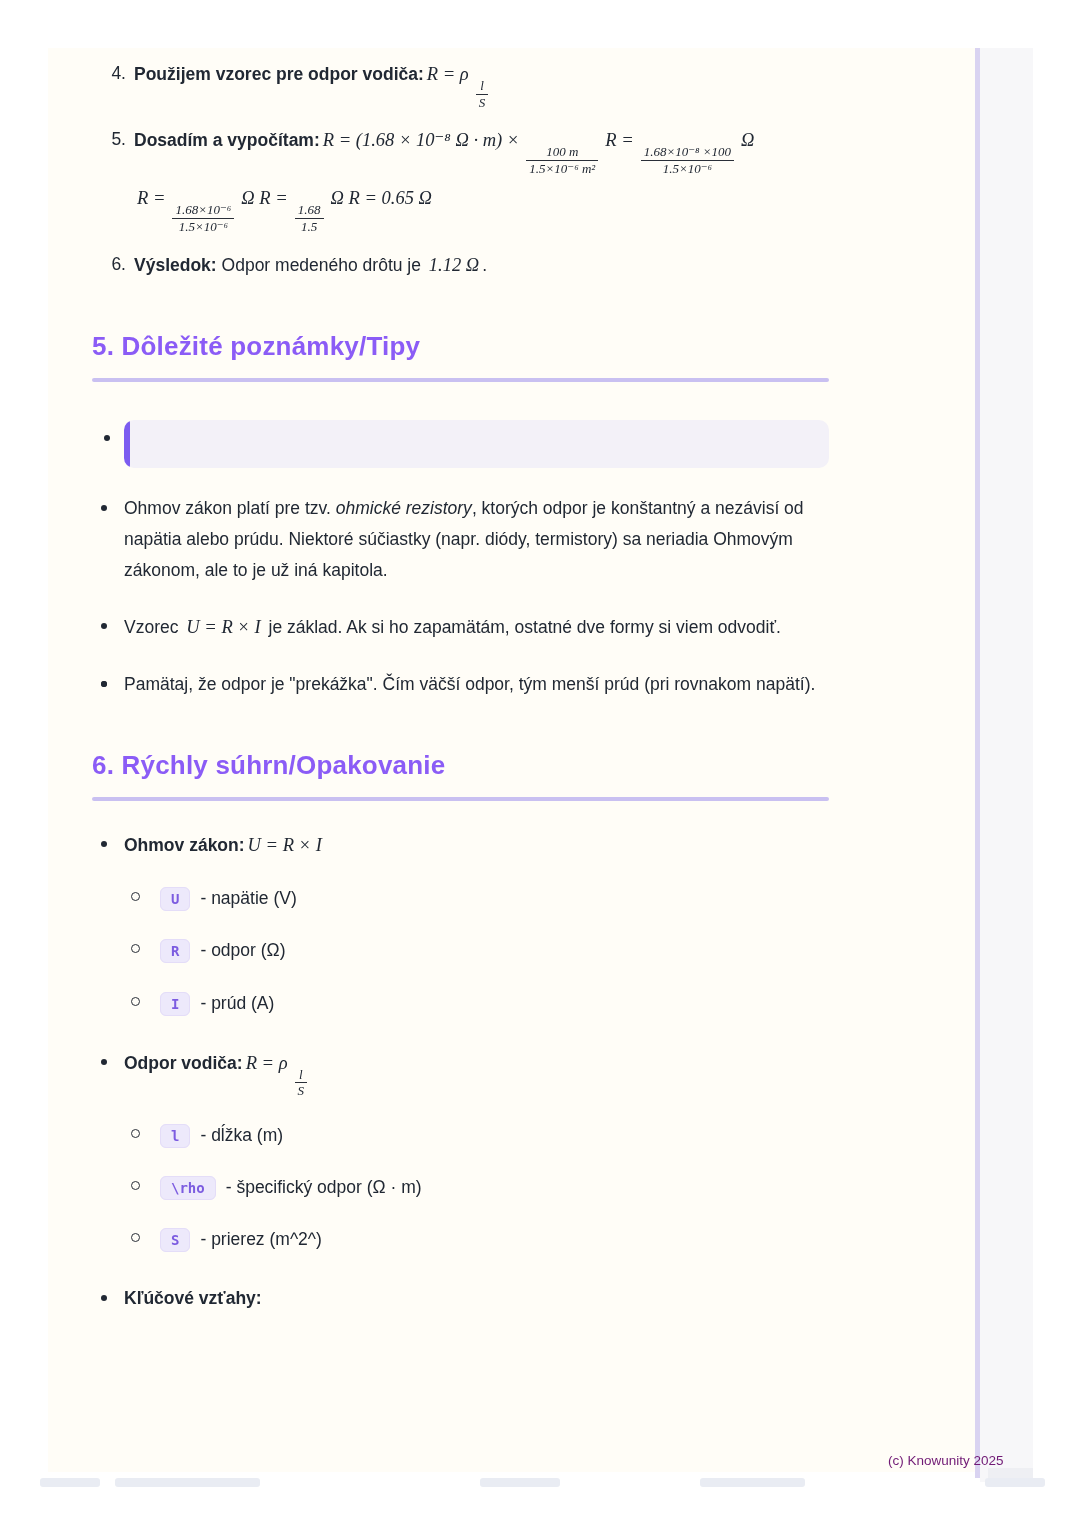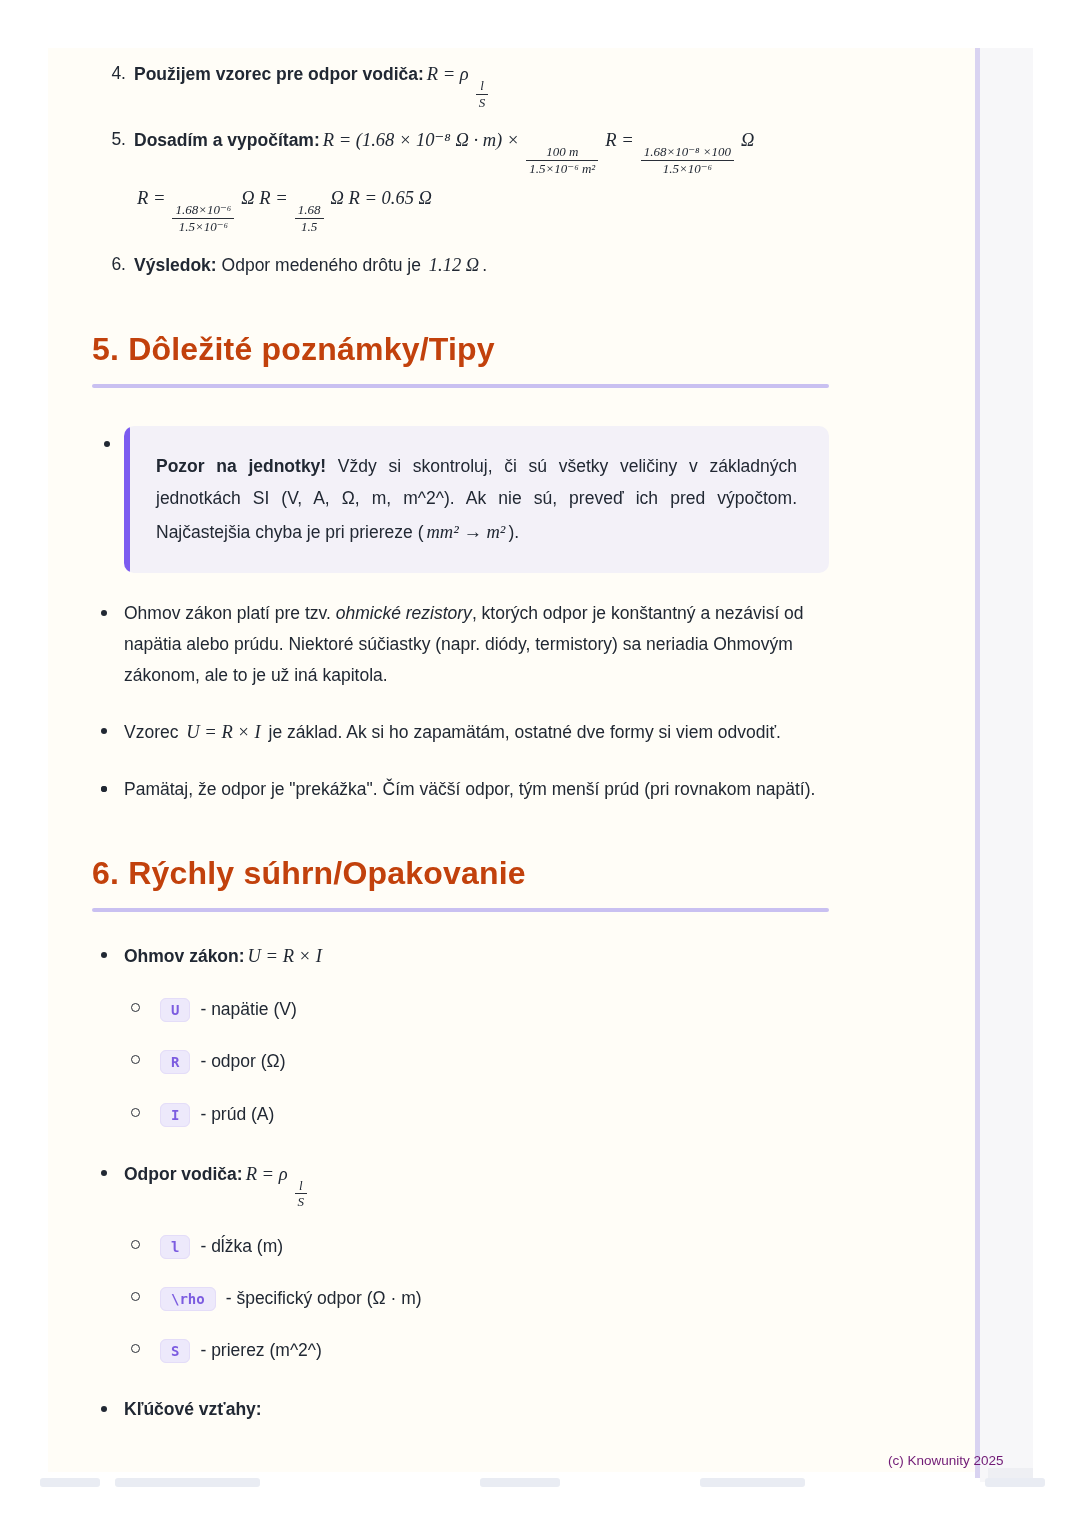--- a/index.html
+++ b/index.html
@@ -17,21 +17,21 @@
 
   
   .math{font-family:"Liberation Serif","DejaVu Serif",serif;font-style:italic;font-size:18.5px;margin:0 3px;white-space:nowrap;}
   .frac{display:inline-flex;flex-direction:column;text-align:center;vertical-align:-10px;
     font-family:"Liberation Serif","DejaVu Serif",serif;font-style:italic;font-size:13px;line-height:1.2;margin:0 4px;}
   .frac .fnum{border-bottom:1.2px solid #2a2f38;padding:0 3px;}
   .frac .fden{padding:0 3px;}
   .mline{margin-top:6px;}
 
   
-  h2{margin:50px 0 0 0;font-size:32px;font-weight:700;color:#c2410c;letter-spacing:.2px;}
+  h2{margin:50px 0 0 0;font-size:26px;font-weight:700;color:#8b5cf6;letter-spacing:.2px;}
   .rule{height:4px;background:#C9C0F1;border-radius:2px;margin-top:16px;}
 
   
   .callout-row{display:flex;margin-top:38px;}
   .b-dot{flex:none;width:6px;height:6px;border-radius:50%;background:#212833;margin:15px 14px 0 12px;}
   .callout{position:relative;flex:1;background:#F3F1F8;border-radius:10px;padding:24px 32px;overflow:hidden;}
   .callout .bar{position:absolute;left:0;top:0;bottom:0;width:6px;background:#7C5CF0;border-radius:6px;}
   .callout p{margin:0;font-size:17.5px;line-height:1.85;text-align:justify;}
   .callout strong{font-weight:700;}
 
@@ -111,21 +111,20 @@
         </li>
       </ol>
 
       <h2>5. Dôležité poznámky/Tipy</h2>
       <div class="rule"></div>
 
       <div class="callout-row">
         <span class="b-dot"></span>
         <div class="callout">
           <span class="bar"></span>
-          <p><strong>Pozor na jednotky!</strong><span> Vždy si skontroluj, či sú všetky veličiny v základných jednotkách SI (V, A, Ω, m, m^2^). Ak nie sú, preveď ich pred výpočtom. Najčastejšia chyba je pri priereze (</span><span class="math">mm² → m²</span><span>).</span></p>
         </div>
       </div>
 
       <ul class="tips">
         <li><span class="dot"></span><span>Ohmov zákon platí pre tzv. </span><em>ohmické rezistory</em><span>, ktorých odpor je konštantný a nezávisí od napätia alebo prúdu. Niektoré súčiastky (napr. diódy, termistory) sa neriadia Ohmovým zákonom, ale to je už iná kapitola.</span></li>
         <li><span class="dot"></span><span>Vzorec </span><span class="math">U = R × I</span><span> je základ. Ak si ho zapamätám, ostatné dve formy si viem odvodiť.</span></li>
         <li><span class="dot"></span></li>
         <li><span class="dot"></span><span>Pamätaj, že odpor je "prekážka". Čím väčší odpor, tým menší prúd (pri rovnakom napätí).</span></li>
       </ul>
 

